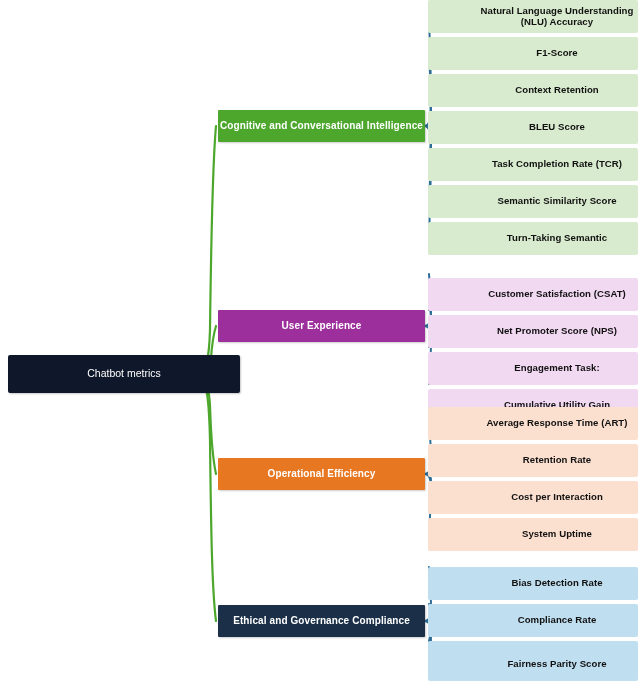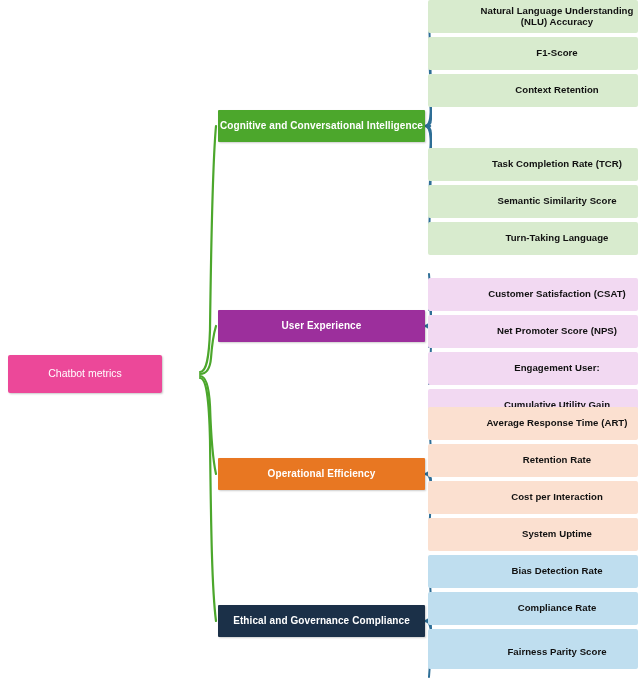--- a/index.html
+++ b/index.html
@@ -19,22 +19,22 @@
     box-sizing:border-box;
     display:flex;
     align-items:center;
     justify-content:center;
     text-align:center;
     line-height:1.05;
   }
 
   
   .root{
-    left:8px; top:355px; width:154px; height:38px;
-    background:#ec4899;
+    left:8px; top:355px; width:232px; height:38px;
+    background:#0f172a;
     color:#ffffff;
     font-size:10.5px;
     font-weight:400;
     border-radius:2px;
     box-shadow:1px 1px 2px rgba(0,0,0,.22);
   }
 
   
   .branch{
     left:218px; width:207px; height:32px;
@@ -56,21 +56,21 @@
     color:#111111;
     font-size:9.6px;
     font-weight:bold;
     border-radius:2px;
     letter-spacing:.05px;
     padding-left:48px;
   }
   .leaf.g{ background:#D8EBCE; }
   .leaf.m{ background:#F2D9F2;margin-top:19px; }
   .leaf.o{ background:#FBE0D0;text-align:right; }
-  .leaf.b{ background:#BFDEEF; }
+  .leaf.b{ background:#BFDEEF;margin-top:12px; }
 </style>
 </head>
 <body>
 
 <div id="canvas">
 
   <svg class="links" viewBox="0 0 640 694">
     <g fill="none" stroke="#4CA72C" stroke-width="2.2" stroke-linecap="round">
       <path d="M200,372 C206,372 209,360 210,330 C211,250 212,170 216,126"></path>
       <path d="M200,374 C206,374 210,370 211,358 C212,344 213,336 216,326"></path>
@@ -108,27 +108,28 @@
   <div class="node root">Chatbot metrics</div>
 
   <div class="node branch b0">Cognitive and Conversational Intelligence</div>
   <div class="node branch b1">User Experience</div>
   <div class="node branch b2">Operational Efficiency</div>
   <div class="node branch b3">Ethical and Governance Compliance</div>
 
   <div class="node leaf g" style="top:0px">Natural Language Understanding (NLU) Accuracy</div>
   <div class="node leaf g" style="top:37px">F1-Score</div>
   <div class="node leaf g" style="top:74px">Context Retention</div>
+  <div class="node leaf g" style="top:111px">BLEU Score</div>
   <div class="node leaf g" style="top:148px">Task Completion Rate (TCR)</div>
   <div class="node leaf g" style="top:185px">Semantic Similarity Score</div>
-  <div class="node leaf g" style="top:222px">Turn-Taking Language</div>
+  <div class="node leaf g" style="top:222px">Turn-Taking Semantic</div>
 
   <div class="node leaf m" style="top:259px">Customer Satisfaction (CSAT)</div>
   <div class="node leaf m" style="top:296px">Net Promoter Score (NPS)</div>
-  <div class="node leaf m" style="top:333px">Engagement User:</div>
+  <div class="node leaf m" style="top:333px">Engagement Task:</div>
   <div class="node leaf m" style="top:370px">Cumulative Utility Gain</div>
 
   <div class="node leaf o" style="top:407px">Average Response Time (ART)</div>
   <div class="node leaf o" style="top:444px">Retention Rate</div>
   <div class="node leaf o" style="top:481px">Cost per Interaction</div>
   <div class="node leaf o" style="top:518px">System Uptime</div>
 
   <div class="node leaf b" style="top:555px">Bias Detection Rate</div>
   <div class="node leaf b" style="top:592px">Compliance Rate</div>
   <div class="node leaf b" style="top:629px">Explainability Score</div>

